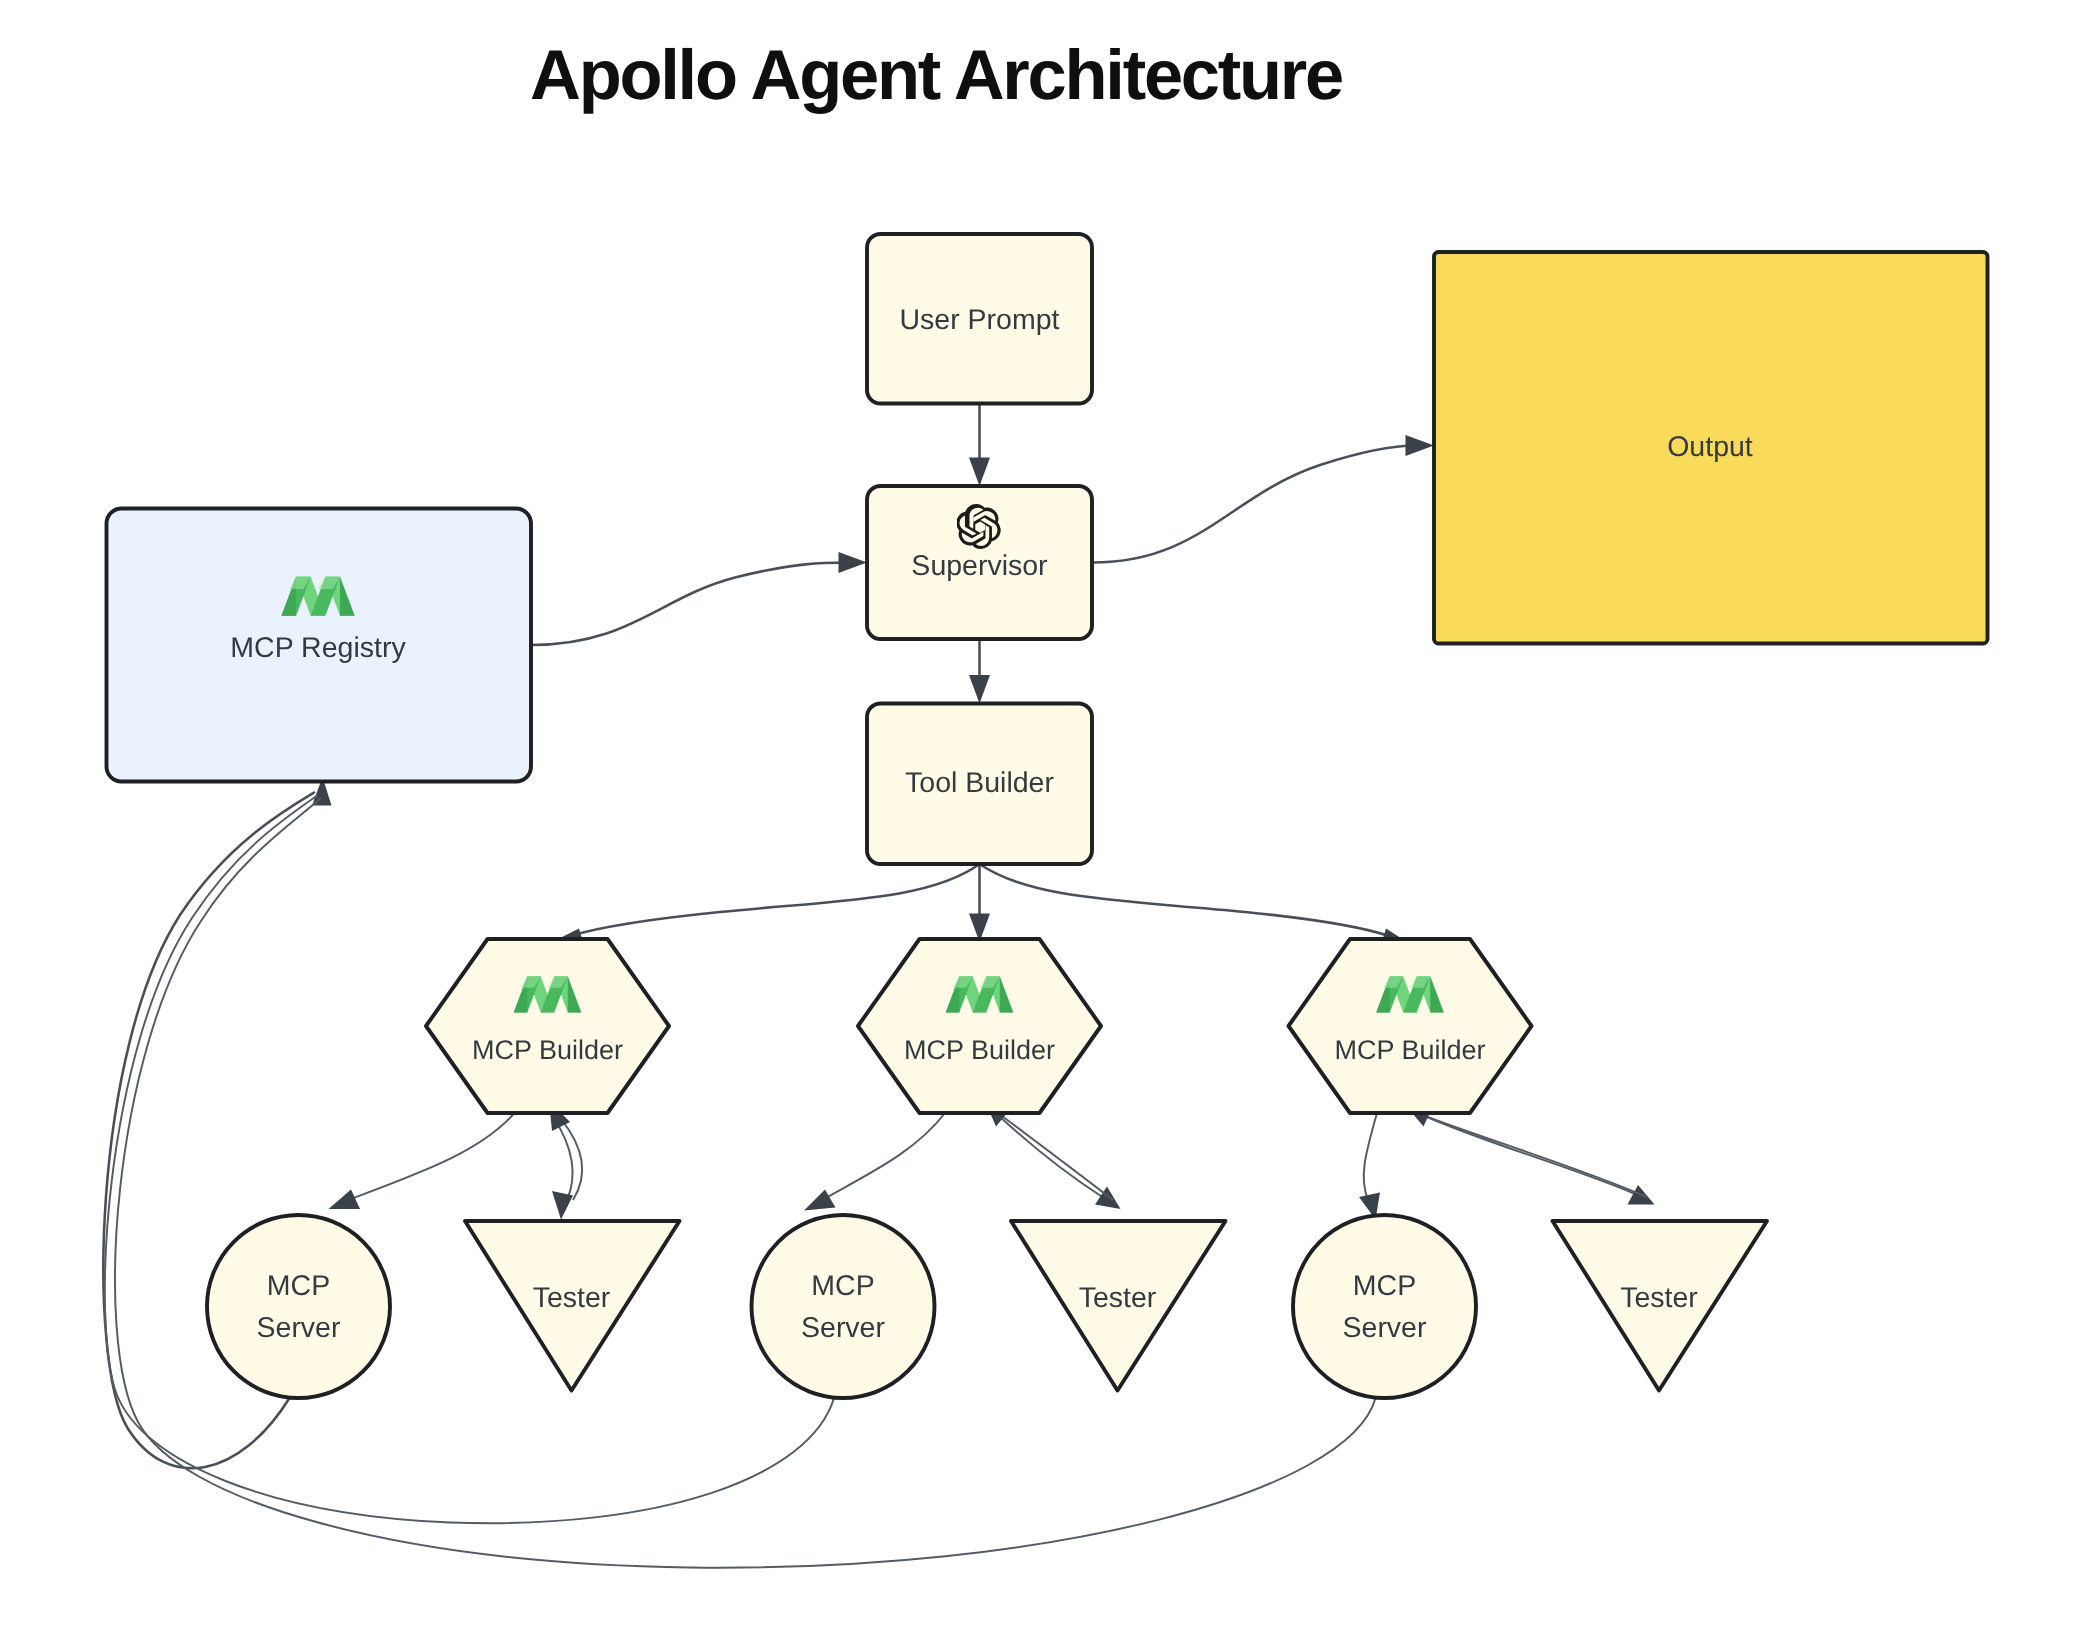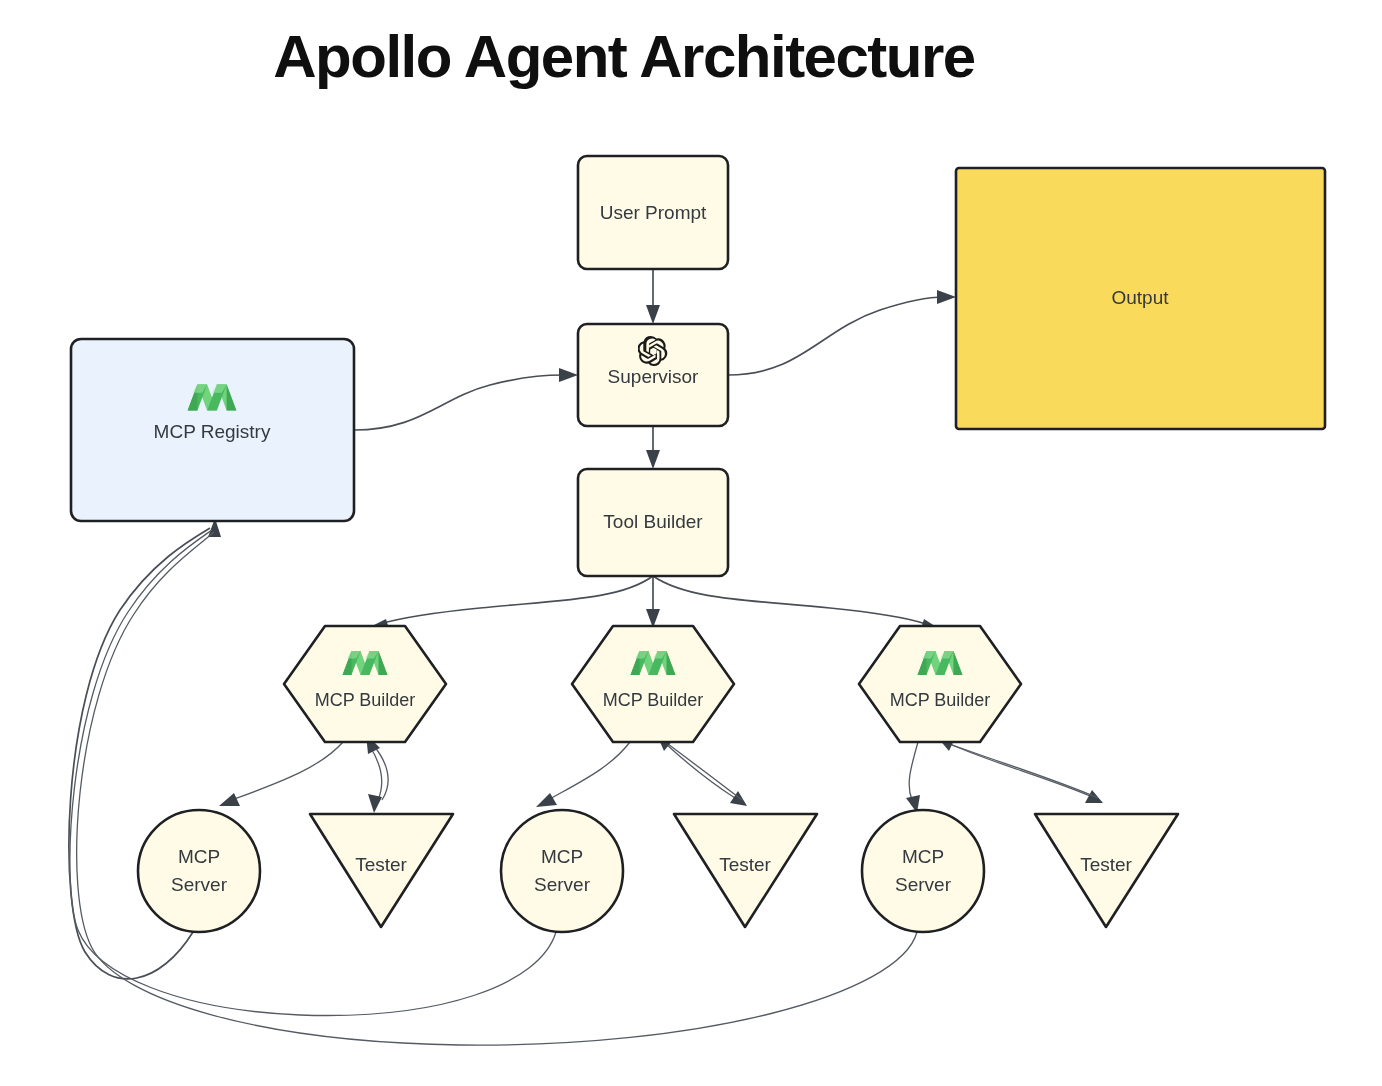--- a/index.html
+++ b/index.html
@@ -15,21 +15,21 @@
     font-family: "Liberation Sans", sans-serif;
   }
   #diagram-title {
     position: absolute;
     top: 22px;
     left: 0;
     width: 1248px;
     text-align: center;
     font-family: "Liberation Sans", sans-serif;
     font-weight: bold;
-    font-size: 60px;
+    font-size: 47px;
     letter-spacing: -1.5px;
     color: #0f0f10;
     white-space: nowrap;
   }
   #canvas {
     position: absolute;
     inset: 0;
     width: 1382px;
     height: 1086px;
   }

